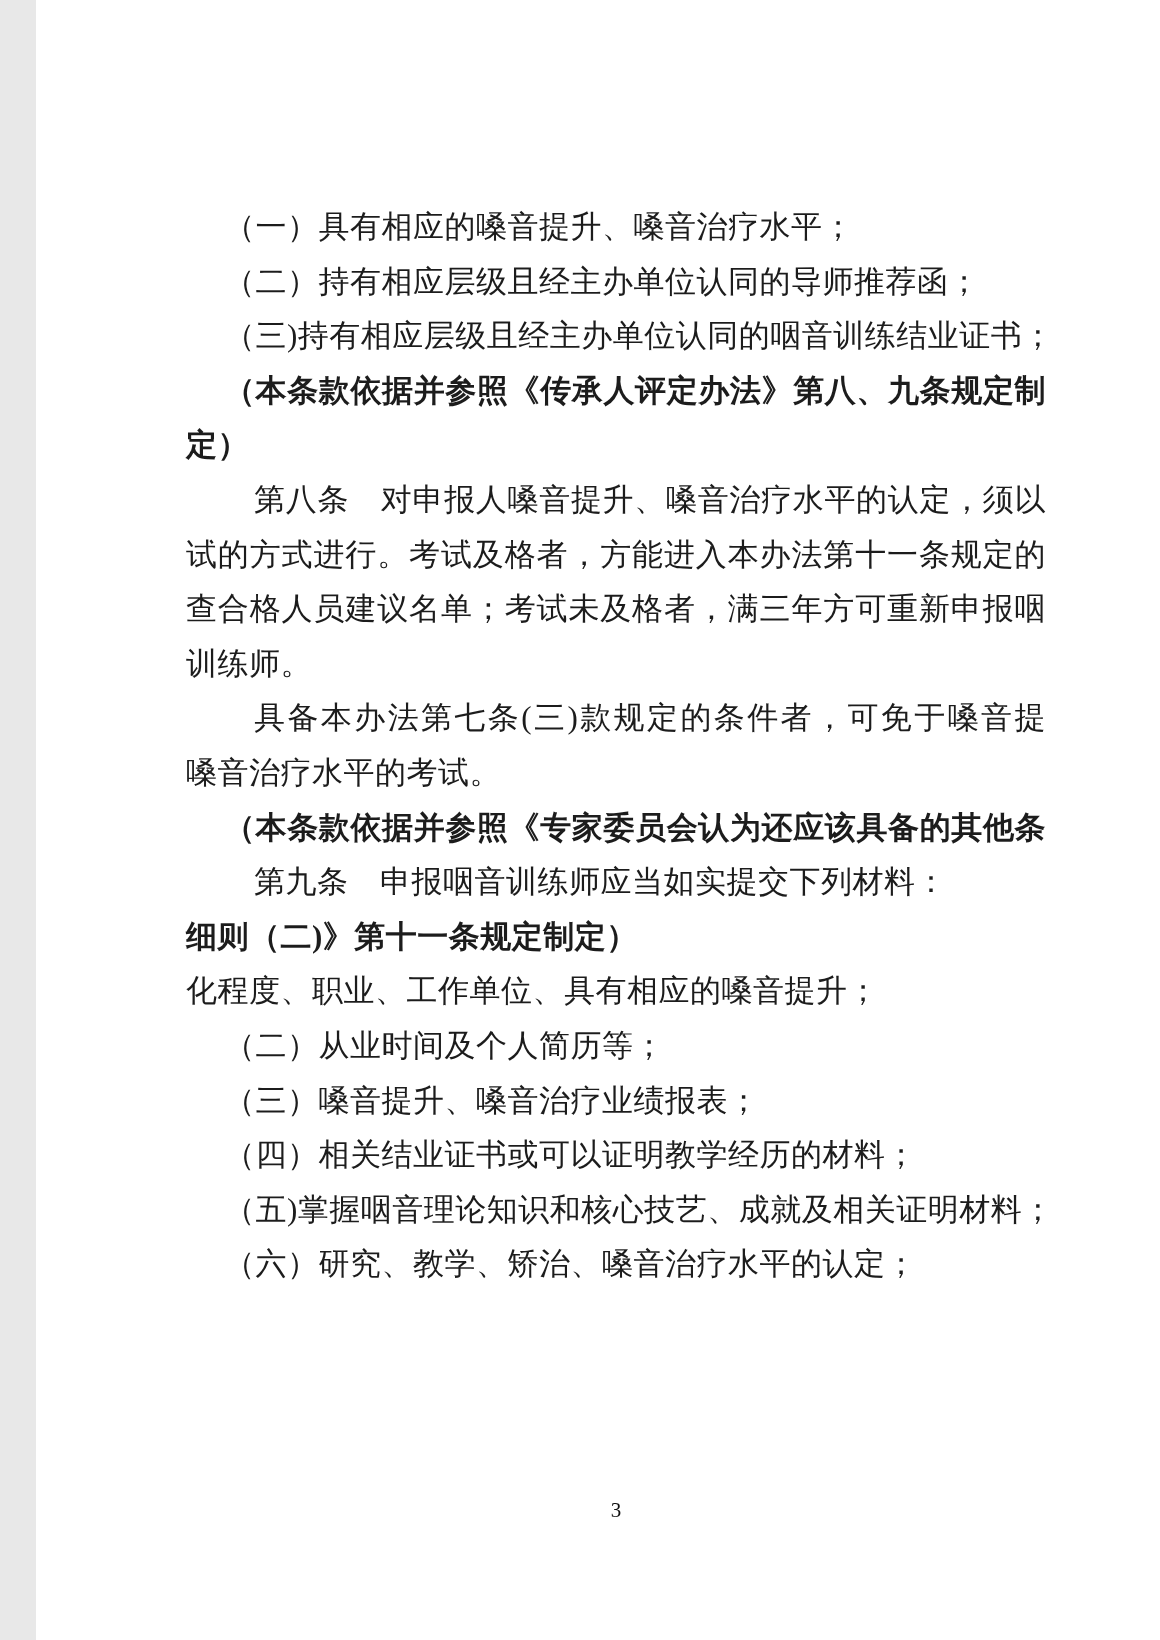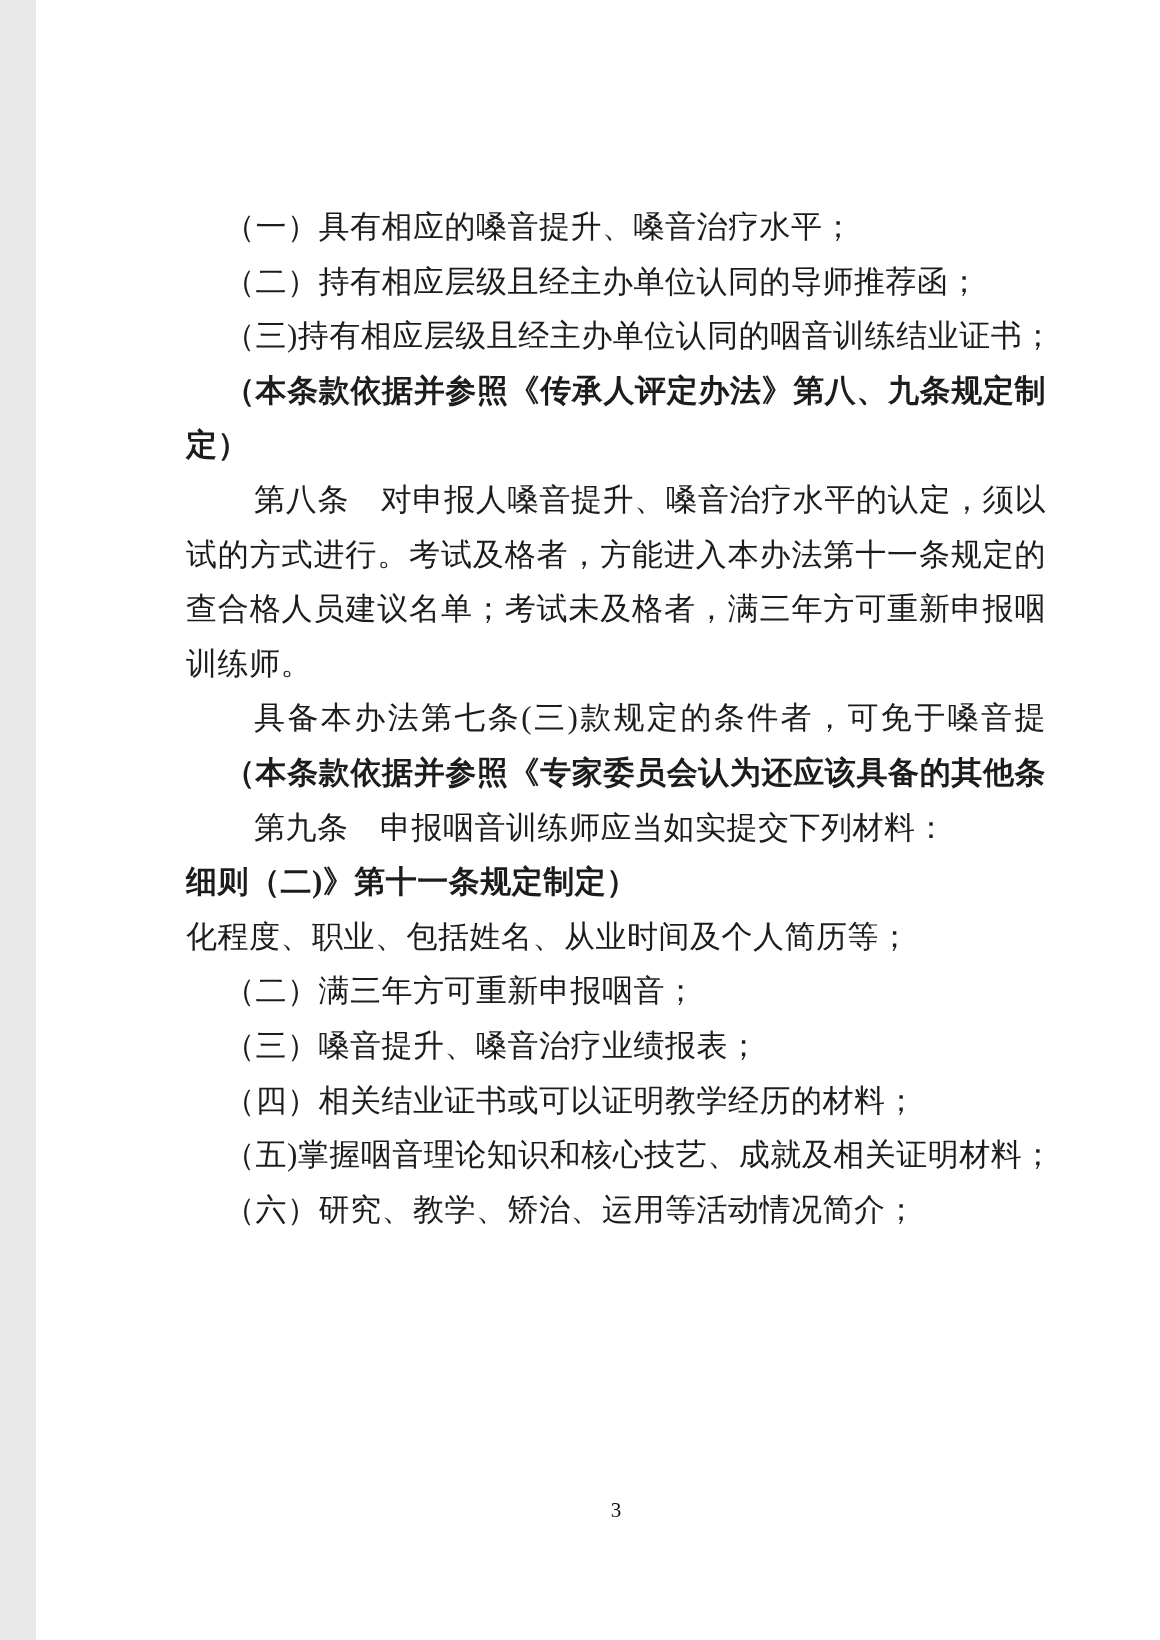--- a/index.html
+++ b/index.html
@@ -63,24 +63,25 @@
       <div class="line indent1">（一）具有相应的嗓音提升、嗓音治疗水平；</div>
       <div class="line indent1">（二）持有相应层级且经主办单位认同的导师推荐函；</div>
       <div class="line indent1">（三)持有相应层级且经主办单位认同的咽音训练结业证书；</div>
       <div class="line indent1 cite fill">（本条款依据并参照《传承人评定办法》第八、九条规定制</div>
       <div class="line cite">定）</div>
       <div class="line indent2 fill">第八条　对申报人嗓音提升、嗓音治疗水平的认定，须以考</div>
       <div class="line fill">试的方式进行。考试及格者，方能进入本办法第十一条规定的审</div>
       <div class="line fill">查合格人员建议名单；考试未及格者，满三年方可重新申报咽音</div>
       <div class="line">训练师。</div>
       <div class="line indent2 fill">具备本办法第七条(三)款规定的条件者，可免于嗓音提升、</div>
+      <div class="line">嗓音治疗水平的考试。</div>
       <div class="line indent1 cite fill">（本条款依据并参照《专家委员会认为还应该具备的其他条件</div>
       <div class="line indent2">第九条　申报咽音训练师应当如实提交下列材料：</div>
       <div class="line cite">细则（二)》第十一条规定制定）</div>
-      <div class="line">化程度、职业、包括姓名、从业时间及个人简历等；</div>
-      <div class="line indent1">（二）满三年方可重新申报咽音；</div>
+      <div class="line">化程度、职业、工作单位、具有相应的嗓音提升；</div>
+      <div class="line indent1">（二）从业时间及个人简历等；</div>
       <div class="line indent1">（三）嗓音提升、嗓音治疗业绩报表；</div>
       <div class="line indent1">（四）相关结业证书或可以证明教学经历的材料；</div>
       <div class="line indent1">（五)掌握咽音理论知识和核心技艺、成就及相关证明材料；</div>
-      <div class="line indent1">（六）研究、教学、矫治、运用等活动情况简介；</div>
+      <div class="line indent1">（六）研究、教学、矫治、嗓音治疗水平的认定；</div>
     </div>
   <div class="page-number">3</div>
 </div>
 
 </body></html>

